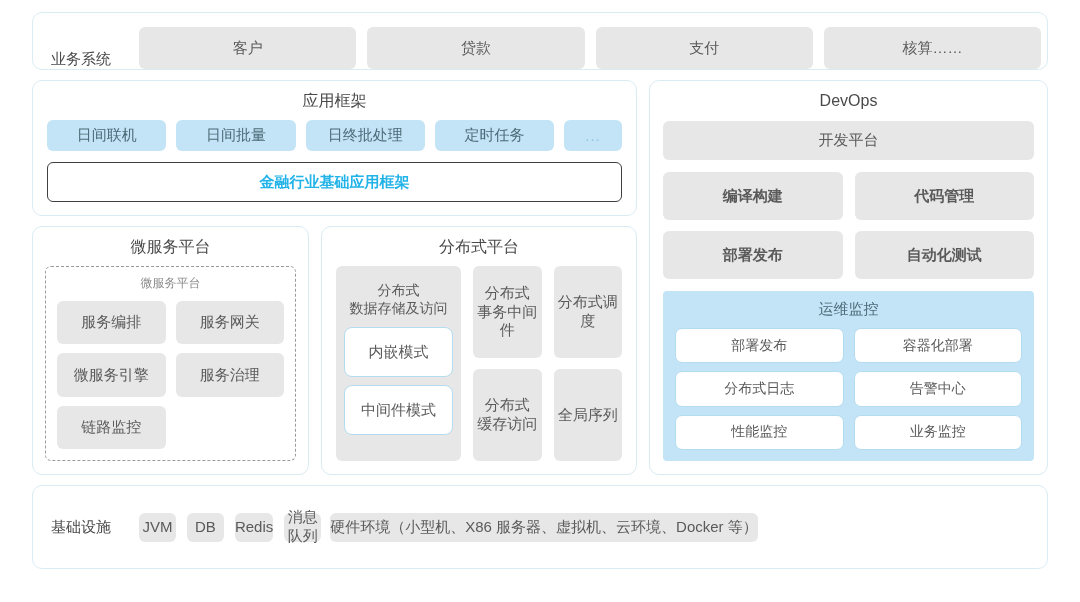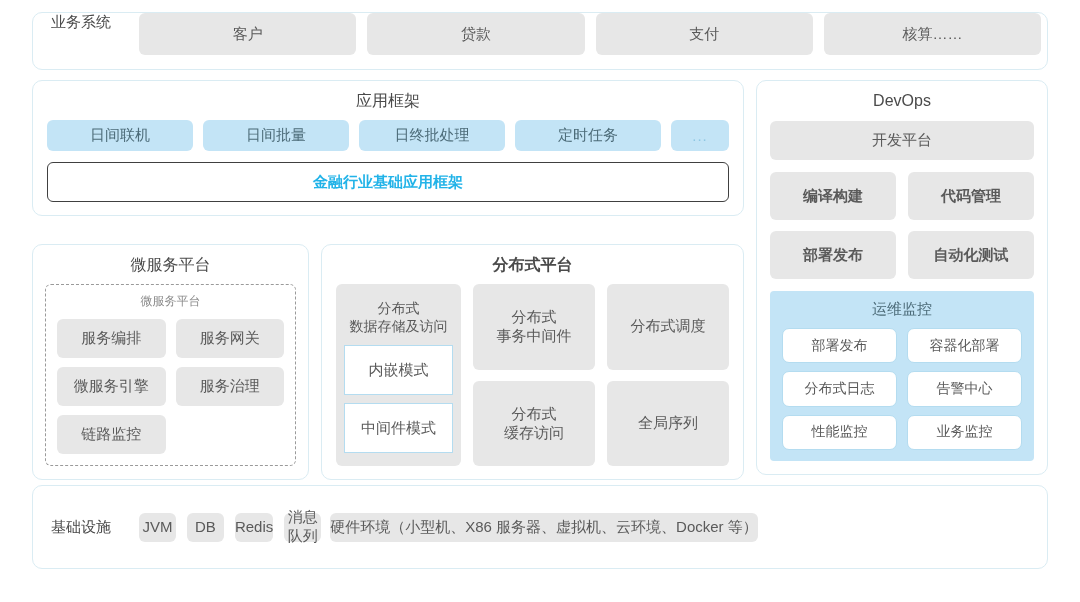--- a/index.html
+++ b/index.html
@@ -53,42 +53,42 @@
     font-size: 15px;
     display: flex;
     align-items: center;
     justify-content: center;
     text-align: center;
     box-sizing: border-box;
   }
   .tile-white-blue {
     background: #ffffff;
     border: 1px solid #b4dcf0;
-    border-radius: 0;
+    border-radius: 8px;
     color: #5a5a5a;
     font-size: 15px;
     display: flex;
     align-items: center;
     justify-content: center;
     text-align: center;
     box-sizing: border-box;
   }
 
   .card-title {
     font-size: 16px;
     color: #4a4a4a;
     text-align: center;
     line-height: 1;
   }
 
   
   .row-business {
     height: 58px;
     display: flex;
-    align-items: flex-start;
+    align-items: flex-end;
     padding: 0 6px 0 18px;
     gap: 12px;
   }
   .row-label {
     font-size: 15px;
     color: #4a4a4a;
     width: 76px;
     flex: none;
     text-align: left;
   }
@@ -102,25 +102,25 @@
     height: 42px;
   }
 
   
   .middle {
     display: flex;
     gap: 12px;
     height: 395px;
   }
   .middle-left {
-    width: 712px;
+    width: 605px;
     flex: none;
     display: flex;
     flex-direction: column;
-    gap: 28px;
+    gap: 10px;
   }
   .middle-right {
     flex: 1;
     display: flex;
     flex-direction: column;
   }
 
   
   .appframe {
     padding: 12px 14px 13px 14px;
@@ -184,21 +184,21 @@
     grid-auto-rows: 1fr;
     gap: 9px 10px;
   }
 
   .dist {
     flex: 1;
     padding: 12px 14px 13px 14px;
     display: flex;
     flex-direction: column;
   }
-  .dist .card-title { margin-bottom: 11px; font-weight: bold; }
+  .dist .card-title { margin-bottom: 11px; }
   .dist-body {
     flex: 1;
     display: flex;
     gap: 12px;
   }
   .dist-col-left {
     width: 125px;
     flex: none;
     background: #e7e7e7;
     border-radius: 6px;

